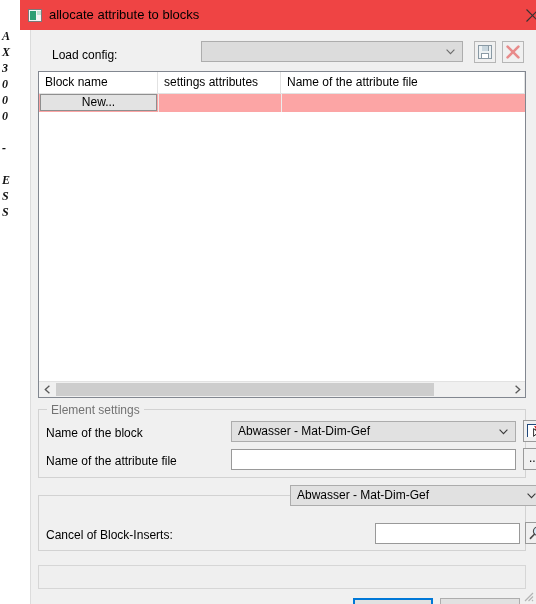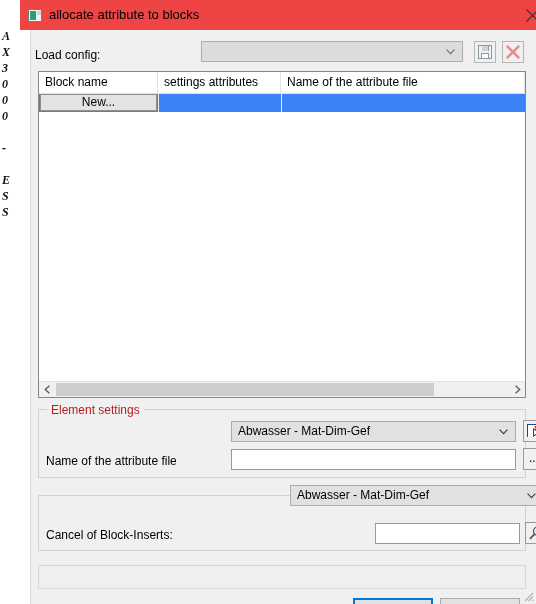--- a/index.html
+++ b/index.html
@@ -65,21 +65,21 @@
     position: absolute; left: 30px; top: 30px;
     width: 506px; height: 574px;
     background: #f0f0f0;
     border-left: 1px solid #dcdcdc;
     box-sizing: border-box;
   }
 
   .lbl { position: absolute; font-size: 12px; color: #000; white-space: nowrap; }
 
   
-  .loadcfg-label { left: 4px; top: 18px; text-align: right; }
+  .loadcfg-label { left: 21px; top: 18px; text-align: right; }
   .combo-disabled {
     position: absolute; left: 170px; top: 11px; width: 262px; height: 21px;
     background: #dcdcdc; border: 1px solid #adadad; box-sizing: border-box;
   }
   .combo-disabled .arrow {
     position: absolute; right: 7px; top: 7px;
   }
   .iconbtn {
     position: absolute; width: 22px; height: 22px;
     background: #f0f0f0; border: 1px solid #b6b6b6; box-sizing: border-box;
@@ -117,21 +117,21 @@
     font-size: 12px; padding-left: 6px; box-sizing: border-box;
     border-right: 1px solid #e2e2e2; white-space: nowrap; overflow: hidden;
     color: #000;
   }
   .hc0 { left: 0;    width: 119px; }
   .hc1 { left: 119px; width: 123px; }
   .hc2 { left: 242px; width: 244px; border-right: none; }
 
   .grid-row {
     position: absolute; left: 0; top: 22px; width: 100%; height: 18px;
-    background: #3b82f6;
+    background: #fca5a5;
   }
   .grid-row .cellsep {
     position: absolute; top: 0; width: 1px; height: 18px; background: #ececec;
   }
   .newbtn {
     position: absolute; left: 1px; top: 0px; width: 117px; height: 17px;
     background: #e3e3e3; border: 1px solid #8f8f8f; box-sizing: border-box;
     font-size: 12px; line-height: 15px; text-align: center; color: #000;
     cursor: default;
   }
@@ -151,21 +151,21 @@
     background: #cdcdcd; cursor: default;
   }
   .chev { position: absolute; left: 5px; top: 3px; }
 
   
   .group {
     position: absolute; border: 1px solid #d2d2d2; box-sizing: border-box;
   }
   .group-title {
     position: absolute; top: -7px; left: 8px; padding: 0 4px;
-    background: #f0f0f0; font-size: 12px; color: #b91c1c; white-space: nowrap; text-align: center;
+    background: #f0f0f0; font-size: 12px; color: #737373; white-space: nowrap; text-align: center;
   }
   .grp-element { left: 7px; top: 379px; width: 488px; height: 69px; }
   .grp-blockinfo { left: 7px; top: 465px; width: 488px; height: 56px; }
 
   .combo {
     position: absolute; height: 21px;
     background: #e1e1e1; border: 1px solid #acacac; box-sizing: border-box;
     font-size: 12px; line-height: 19px; padding-left: 6px; color: #000;
     white-space: nowrap; overflow: hidden; cursor: default;
   }
@@ -309,20 +309,21 @@
             <svg class="chev" width="7" height="9" viewBox="0 0 7 9">
               <path d="M1.6 0.8 L5.7 4.5 L1.6 8.2" fill="none" stroke="#585858" stroke-width="1.3"></path>
             </svg>
           </div>
         </div>
       </div>
 
       <div class="group grp-element">
         <div class="group-title">Element settings</div>
 
+        <div class="lbl" style="left:7px; top:16px;">Name of the block</div>
         <div class="combo combo-block">
           <span>Abwasser  -  Mat-Dim-Gef</span>
           <svg class="arrow" width="9" height="6" viewBox="0 0 9 6">
             <path d="M0.6 0.6 L4.5 4.6 L8.4 0.6" fill="none" stroke="#3a3a3a" stroke-width="1.1"></path>
           </svg>
         </div>
         <div class="smallbtn btn-pick">
           <div class="pickicon">
             <span class="rx">x</span>
             <svg class="cur" width="9" height="10" viewBox="0 0 9 10">

